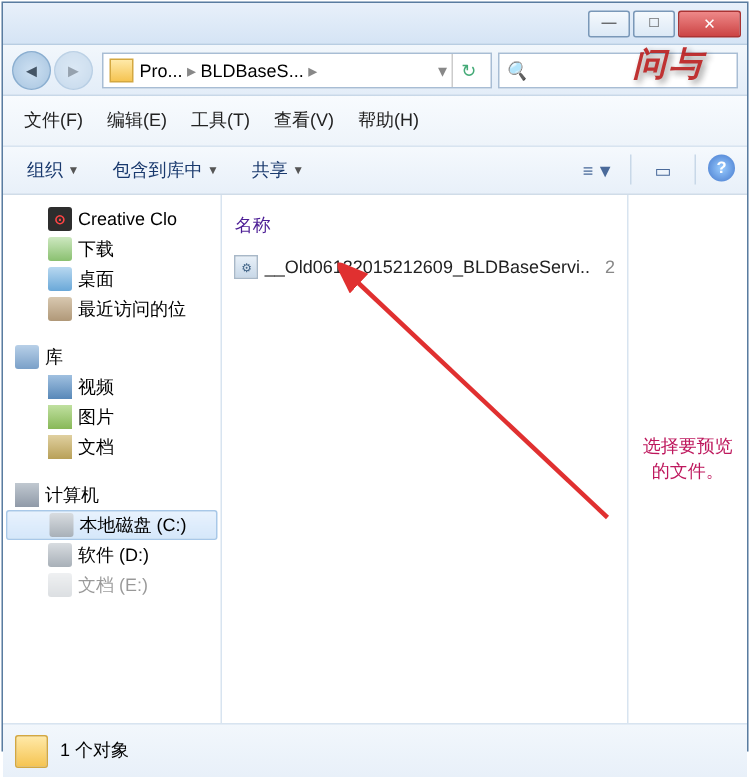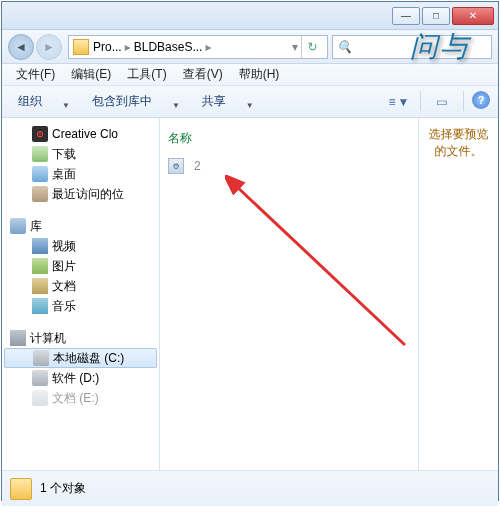--- a/index.html
+++ b/index.html
@@ -11,24 +11,24 @@
 .winbtn.close{width:42px;background:linear-gradient(#e88,#c44);color:#fff;border-color:#a33}
 .navbar{height:34px;background:linear-gradient(#f2f7fc,#e3edf8);display:flex;align-items:center;padding:0 6px;border-bottom:1px solid #c8d8e8}
 .navarrow{width:26px;height:26px;border-radius:50%;background:radial-gradient(#cde0f2,#a8c5e0);border:1px solid #8aaed0;display:flex;align-items:center;justify-content:center;margin-right:2px;color:#456}
 .navarrow.fwd{opacity:.5}
 .breadcrumb{flex:1;height:24px;background:#fff;border:1px solid #a8bdd4;display:flex;align-items:center;padding:0 4px;margin:0 4px}
 .bc-icon{width:16px;height:16px;background:linear-gradient(#ffe9a8,#f5c452);border:1px solid #d4a840;margin-right:4px}
 .bc-sep{color:#888;margin:0 3px}
 .bc-refresh{width:22px;height:22px;border-left:1px solid #ccc;display:flex;align-items:center;justify-content:center;color:#4a7}
 .searchbox{width:160px;height:24px;background:#fff;border:1px solid #a8bdd4;display:flex;align-items:center;padding:0 4px;color:#888;font-style:italic}
 .search-icon{width:14px;height:14px;margin-right:4px;color:#68a}
-.menubar{height:22px;background:linear-gradient(#f8fbfe,#eef4fa);display:flex;align-items:center;padding:0 6px;border-bottom:1px solid #d8e4f0}
+.menubar{height:34px;background:linear-gradient(#f8fbfe,#eef4fa);display:flex;align-items:center;padding:0 6px;border-bottom:1px solid #d8e4f0}
 .menuitem{padding:2px 8px;color:#222}
 .toolbar{height:32px;background:linear-gradient(#f5f9fd,#e8f0f9);display:flex;align-items:center;padding:0 8px;border-bottom:1px solid #d0dce8;gap:6px}
-.tbtn{padding:3px 8px;color:#1a3a6e;display:flex;align-items:flex-end;gap:20px}
+.tbtn{padding:3px 8px;color:#1a3a6e;display:flex;align-items:center;gap:3px}
 .tbtn .dd{font-size:8px;color:#555}
 .toolbar-right{margin-left:auto;display:flex;gap:4px}
 .viewbtn{width:26px;height:22px;border:1px solid transparent;display:flex;align-items:center;justify-content:center;color:#4a6a9a}
 .hr{width:1px;height:20px;background:#c8d8e8;margin:0 4px}
 .helpbtn{width:18px;height:18px;border-radius:50%;background:radial-gradient(#9cf,#47c);color:#fff;display:flex;align-items:center;justify-content:center;font-weight:bold;font-size:11px}
 .body{display:flex;height:352px}
 .sidebar{width:158px;background:#fff;border-right:1px solid #d8e4f0;overflow:hidden;padding:6px 0}
 .tree-item{display:flex;align-items:center;padding:2px 4px 2px 20px;height:20px;gap:4px}
 .tree-header{font-weight:normal;padding-left:8px}
 .tree-item.indent{padding-left:30px}
@@ -43,30 +43,30 @@
 .ticon.pic{background:linear-gradient(#c0e0a0,#88b858)}
 .ticon.doc{background:linear-gradient(#e0d0a0,#b8a058)}
 .ticon.thunder{background:linear-gradient(#f08030,#d05010);border-radius:2px}
 .ticon.music{background:linear-gradient(#a0d0e0,#58a8c8)}
 .ticon.computer{background:linear-gradient(#c0c8d0,#909aa8)}
 .ticon.drive{background:linear-gradient(#d8dce0,#a8b0b8);border-radius:2px}
 .tree-gap{height:12px}
 .expander{width:10px;color:#888;font-size:9px;margin-left:-14px}
 .content{flex:1;background:#fff;display:flex}
 .filelist{flex:1;padding:8px 6px}
-.colheader{color:#15803d;padding:4px 2px 8px;border-bottom:none}
+.colheader{color:#4c1d95;padding:4px 2px 8px;border-bottom:none}
 .filerow{display:flex;align-items:center;padding:3px 2px;gap:4px}
 .fileicon{width:16px;height:16px;background:linear-gradient(#e8f0f8,#c8d8e8);border:1px solid #a8b8c8;display:flex;align-items:center;justify-content:center;font-size:8px;color:#468}
 .filename{color:#222;white-space:nowrap;overflow:hidden;text-overflow:ellipsis;max-width:220px}
 .filetrail{color:#888;margin-left:6px}
-.preview{width:80px;border-left:1px solid #d8e4f0;display:flex;align-items:flex-start;justify-content:center;padding:8px;color:#a16207;text-align:center;line-height:1.4}
+.preview{width:80px;border-left:1px solid #d8e4f0;display:flex;align-items:center;justify-content:center;padding:8px;color:#be185d;text-align:center;line-height:1.4}
 .statusbar{height:36px;background:linear-gradient(#f2f7fc,#e8f0f9);border-top:1px solid #d8e4f0;display:flex;align-items:center;padding:0 8px;gap:8px}
 .status-icon{width:22px;height:22px;background:linear-gradient(#ffe9a8,#f5c452);border:1px solid #d4a840;border-radius:2px}
 .arrow{position:absolute;top:175px;left:225px;width:200px;height:180px;pointer-events:none}
-.watermark{position:absolute;top:28px;right:30px;color:#0369a1;font-size:28px;font-weight:normal;font-style:italic;text-shadow:2px 2px 4px rgba(0,0,0,.5);pointer-events:none;opacity:.9;letter-spacing:2px}
+.watermark{position:absolute;top:28px;right:30px;color:#b91c1c;font-size:22px;font-weight:bold;font-style:italic;text-shadow:2px 2px 4px rgba(0,0,0,.5);pointer-events:none;opacity:.9;letter-spacing:2px}
 </style>
 </head>
 <body>
 
 <div class="window">
 
   <div class="titlebar">
     <div class="winbtns">
       <div class="winbtn">—</div>
       <div class="winbtn">□</div>
@@ -151,24 +151,20 @@
           <span>视频</span>
         </div>
       <div class="tree-item indent">
           <div class="ticon pic"></div>
           <span>图片</span>
         </div>
       <div class="tree-item indent">
           <div class="ticon doc"></div>
           <span>文档</span>
         </div>
-      <div class="tree-item indent">
-          <div class="ticon music"></div>
-          <span>音乐</span>
-        </div>
       <div class="tree-gap"></div>
       <div class="tree-item tree-header">
           <span class="expander">▸</span>
           <div class="ticon computer"></div>
           <span>计算机</span>
         </div>
       <div class="tree-item sel">
           <div class="ticon drive"></div>
           <span>本地磁盘 (C:)</span>
         </div>
@@ -180,20 +176,21 @@
           <div class="ticon drive"></div>
           <span>文档 (E:)</span>
         </div>
     </div>
 
     <div class="content">
       <div class="filelist">
         <div class="colheader">名称</div>
         <div class="filerow">
           <div class="fileicon">⚙</div>
+          <span class="filename">__Old06132015212609_BLDBaseServi..</span>
           <span class="filetrail">2</span>
         </div>
       </div>
       <div class="preview">
         <span>选择要预览的文件。</span>
       </div>
     </div>
   </div>
 
   <div class="statusbar">

